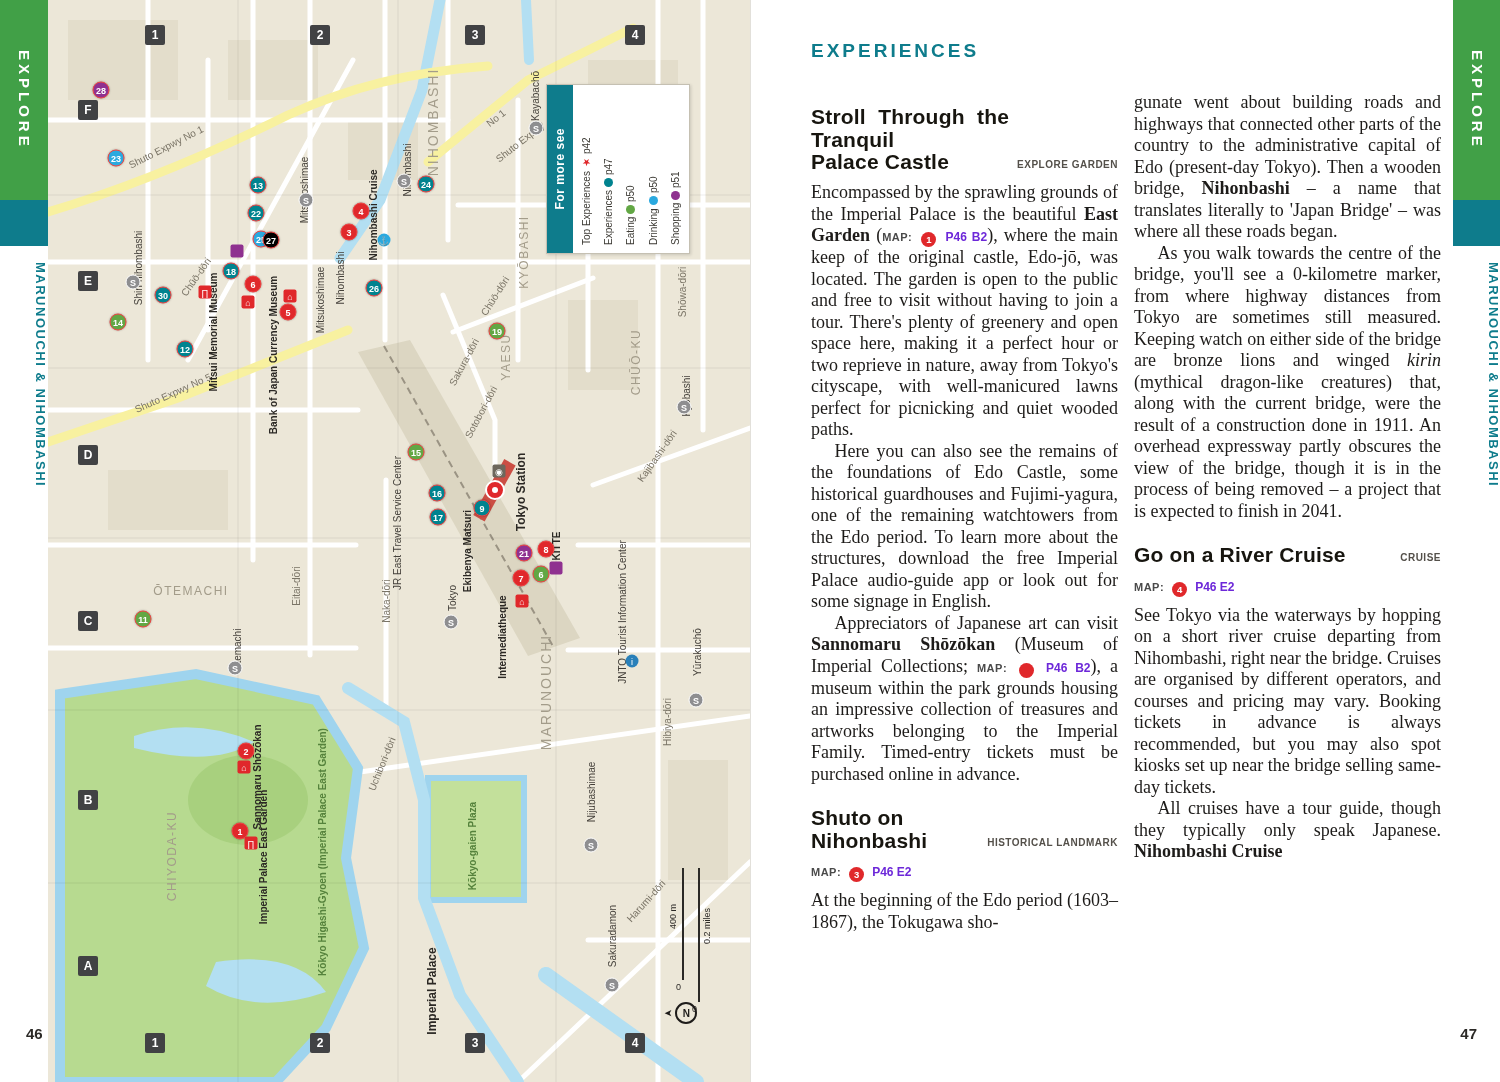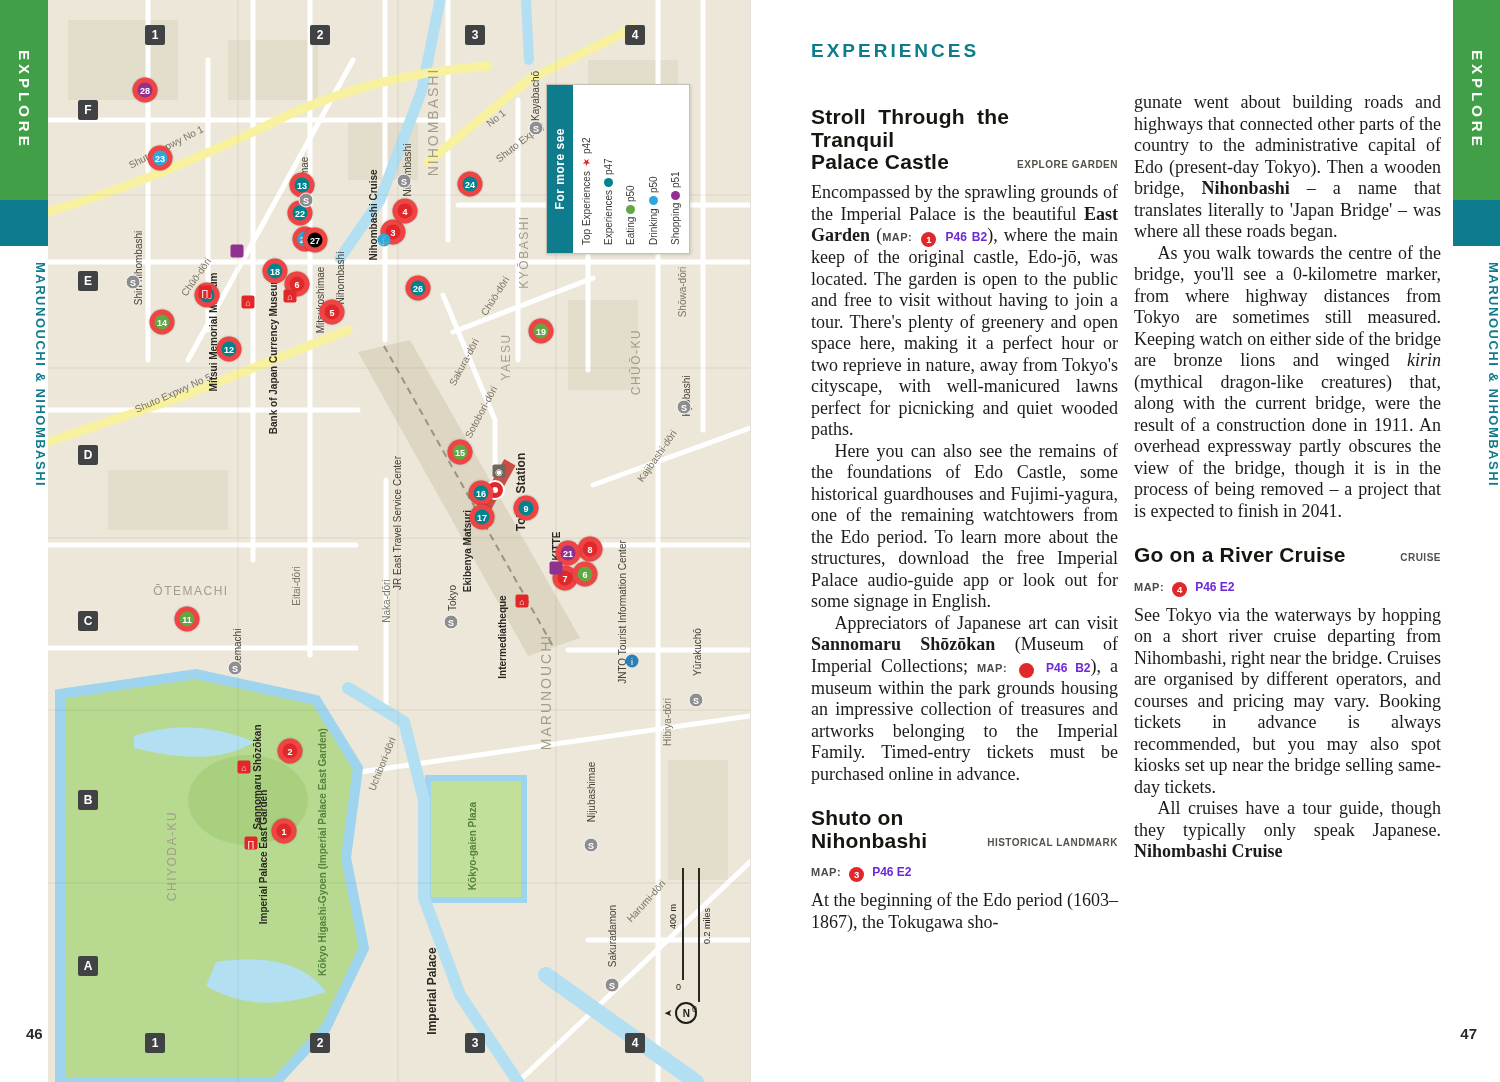--- a/index.html
+++ b/index.html
@@ -23,21 +23,21 @@
   .map-canvas{position:absolute;left:48px;top:0;width:702px;height:1082px;background:#ece7d8;overflow:hidden;}
   .map-overlays{position:absolute;left:0;top:0;width:702px;height:1082px;}
   .mlabel{position:absolute;white-space:nowrap;font-family:"Liberation Sans",sans-serif;transform:translate(-50%,-50%) rotate(var(--r,0deg));}
   .k-street{font-size:10px;color:#7a7466;}
   .k-poi{font-size:10px;color:#44403a;}
   .k-poib{font-size:10px;font-weight:bold;color:#2b2824;}
   .k-poib-lg{font-size:12px;font-weight:bold;color:#2b2824;}
   .k-district{font-size:12px;color:#a39c8a;letter-spacing:1.5px;}
   .k-district-lg{font-size:14px;color:#a39c8a;letter-spacing:2px;}
   .k-park{font-size:10px;font-weight:bold;color:#55823c;}
-  .marker{position:absolute;width:15px;height:15px;border-radius:50%;transform:translate(-50%,-50%);color:#fff;font:bold 9px "Liberation Sans",sans-serif;display:flex;align-items:center;justify-content:center;border:5px solid #ef4444;box-shadow:0 0 2px rgba(0,0,0,.35);margin-left:44px;}
+  .marker{position:absolute;width:15px;height:15px;border-radius:50%;transform:translate(-50%,-50%);color:#fff;font:bold 9px "Liberation Sans",sans-serif;display:flex;align-items:center;justify-content:center;border:1px solid #ef4444;box-shadow:0 0 2px rgba(0,0,0,.35);}
   .smarker{position:absolute;width:13px;height:13px;border-radius:50%;transform:translate(-50%,-50%);background:#8e8e90;color:#fff;font:bold 9px "Liberation Sans",sans-serif;display:flex;align-items:center;justify-content:center;border:1px solid #fff;}
   .picon{position:absolute;width:13px;height:13px;transform:translate(-50%,-50%);color:#fff;font:9px "Liberation Sans",sans-serif;display:flex;align-items:center;justify-content:center;border-radius:2px;}
   .picon.round{border-radius:50%;}
   .chip{position:absolute;width:20px;height:20px;background:#414244;border-radius:2px;transform:translate(-50%,-50%);color:#fff;font:bold 12px "Liberation Sans",sans-serif;display:flex;align-items:center;justify-content:center;}
 
   
   .legend{position:absolute;left:498px;top:84px;width:142px;height:168px;background:#fff;border:1px solid #c5c0b2;box-shadow:1px 1px 3px rgba(0,0,0,.15);display:flex;}
   .legend-strip{width:26px;background:#0e7c8c;display:flex;align-items:center;justify-content:center;}
   .legend-strip span{writing-mode:vertical-rl;transform:rotate(180deg);color:#fff;font:bold 12px "Liberation Sans",sans-serif;letter-spacing:.5px;}
   .legend-entries{flex:1;display:flex;justify-content:space-around;padding:8px 2px;}
@@ -227,21 +227,21 @@
           <div class="marker" style="left: 493px; top: 574px; background: rgb(98, 167, 68);">6</div>
           <div class="marker" style="left: 95px; top: 619px; background: rgb(98, 167, 68);">11</div>
           <div class="marker" style="left: 137px; top: 349px; background: rgb(0, 131, 143);">12</div>
           <div class="marker" style="left: 210px; top: 185px; background: rgb(0, 131, 143);">13</div>
           <div class="marker" style="left: 70px; top: 322px; background: rgb(98, 167, 68);">14</div>
           <div class="marker" style="left: 368px; top: 452px; background: rgb(98, 167, 68);">15</div>
           <div class="marker" style="left: 389px; top: 493px; background: rgb(0, 131, 143);">16</div>
           <div class="marker" style="left: 390px; top: 517px; background: rgb(0, 131, 143);">17</div>
           <div class="marker" style="left: 183px; top: 271px; background: rgb(0, 131, 143);">18</div>
           <div class="marker" style="left: 449px; top: 331px; background: rgb(98, 167, 68);">19</div>
-          <div class="marker" style="left: 115px; top: 295px; background: rgb(0, 131, 143);">40</div>
+          <div class="marker" style="left: 115px; top: 295px; background: rgb(0, 131, 143);">30</div>
           <div class="marker" style="left: 476px; top: 553px; background: rgb(143, 49, 144);">21</div>
           <div class="marker" style="left: 208px; top: 213px; background: rgb(0, 131, 143);">22</div>
           <div class="marker" style="left: 68px; top: 158px; background: rgb(43, 169, 223);">23</div>
           <div class="marker" style="left: 378px; top: 184px; background: rgb(0, 131, 143);">24</div>
           <div class="marker" style="left: 213px; top: 239px; background: rgb(43, 169, 223);">25</div>
           <div class="marker" style="left: 326px; top: 288px; background: rgb(0, 131, 143);">26</div>
           <div class="marker" style="left: 223px; top: 240px; background: #000000;">27</div>
           <div class="marker" style="left: 53px; top: 90px; background: rgb(143, 49, 144);">28</div>
           <div class="smarker" style="left: 85px; top: 282px;">S</div>
           <div class="smarker" style="left: 258px; top: 200px;">S</div>

